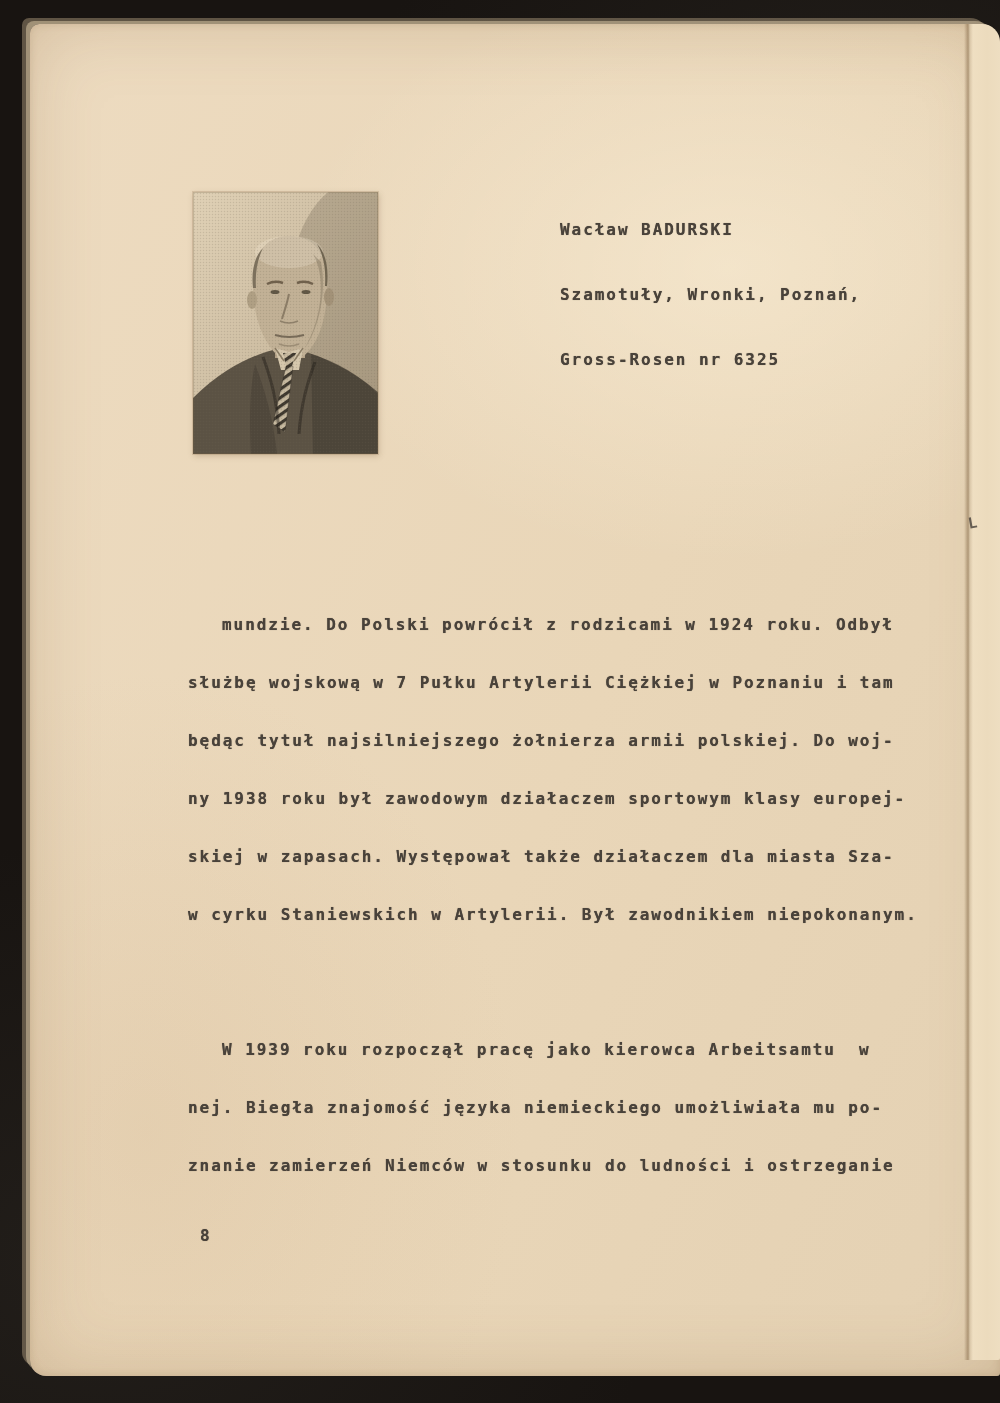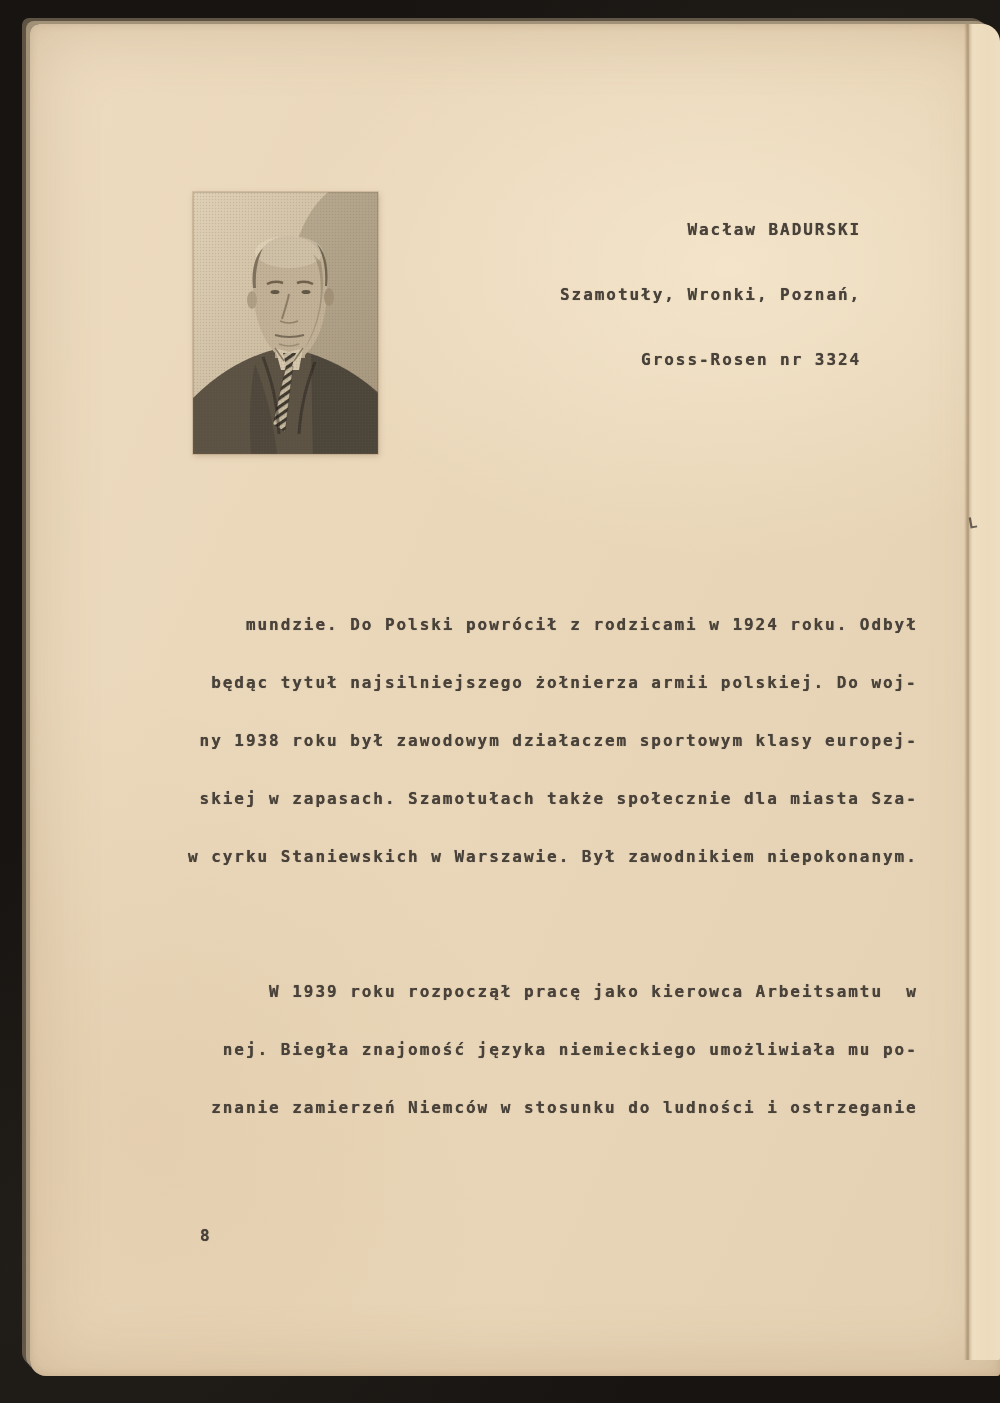--- a/index.html
+++ b/index.html
@@ -12,21 +12,21 @@
   .paper{position:absolute;left:30px;top:24px;width:970px;height:1352px;
     background:
       radial-gradient(ellipse 620px 420px at 72% 18%, rgba(255,245,223,.45), transparent 70%),
       radial-gradient(ellipse 520px 640px at 12% 82%, rgba(206,176,138,.22), transparent 72%),
       linear-gradient(115deg,#eddbc0 0%,#e9d6b8 55%,#e4d1b3 100%);
     border-radius:9px 20px 3px 16px;
     box-shadow:
       inset 0 0 70px rgba(128,92,52,.22),
       inset 0 0 8px rgba(115,82,45,.18),
       -5px -4px 0 -1px rgba(214,194,162,.55),
-      -10px -8px 0 -2px rgba(182,162,130,.45); text-align: right;}
+      -10px -8px 0 -2px rgba(182,162,130,.45);}
   .fold-sliver{position:absolute;top:0;right:0;bottom:16px;width:32px;
     background:linear-gradient(90deg,#f0e0c3,#ecdbbd 60%,#eedec1);
     border-radius:0 18px 2px 0;}
   .fold-sliver::before{content:"";position:absolute;left:-4px;top:0;bottom:0;width:9px;
     background:linear-gradient(90deg,transparent,rgba(118,88,54,.5) 48%,rgba(118,88,54,.18) 66%,transparent);}
   .tw{color:#49423a;font-weight:bold;font-size:16px;letter-spacing:1.95px;
       text-shadow:0 0 .7px rgba(73,66,58,.85);}
   .header-block{position:absolute;left:530px;top:152px;line-height:21.6px;white-space:pre;}
   .body-block{position:absolute;left:158px;top:514px;line-height:19.3px;white-space:pre;}
   .line{display:block;white-space:pre;}
@@ -90,30 +90,31 @@
         <path d="M70,165 C78,187 84,207 86,242" stroke="rgba(30,27,22,.45)" stroke-width="3" fill="none"></path>
         <path d="M122,170 C114,192 108,212 106,242" stroke="rgba(30,27,22,.45)" stroke-width="3" fill="none"></path>
         <rect x="0" y="0" width="185" height="262" fill="url(#dots)" opacity=".5"></rect>
         <rect x="0" y="0" width="185" height="262" fill="none" stroke="rgba(120,100,70,.35)" stroke-width="1.5"></rect>
       </svg>
     </div>
 
     <div class="header-block tw">
       <span class="line">Wacław BADURSKI</span>
       <span class="line">Szamotuły, Wronki, Poznań,</span>
-      <span class="line">Gross-Rosen nr 3324</span>
+      <span class="line">Gross-Rosen nr 6325</span>
     </div>
 
     <div class="body-block tw">
       <div class="para">
         <span class="line">mundzie. Do Polski powrócił z rodzicami w 1924 roku. Odbył</span>
+        <span class="line">służbę wojskową w 7 Pułku Artylerii Ciężkiej w Poznaniu i tam</span>
         <span class="line">będąc tytuł najsilniejszego żołnierza armii polskiej. Do woj-</span>
         <span class="line">ny 1938 roku był zawodowym działaczem sportowym klasy europej-</span>
-        <span class="line">skiej w zapasach. Szamotułach także społecznie dla miasta Sza-</span>
-        <span class="line">w cyrku Staniewskich w Warszawie. Był zawodnikiem niepokonanym.</span>
+        <span class="line">skiej w zapasach. Występował także działaczem dla miasta Sza-</span>
+        <span class="line">w cyrku Staniewskich w Artylerii. Był zawodnikiem niepokonanym.</span>
       </div>
       <div class="para">
         <span class="line">W 1939 roku rozpoczął pracę jako kierowca Arbeitsamtu  w</span>
         <span class="line">nej. Biegła znajomość języka niemieckiego umożliwiała mu po-</span>
         <span class="line">znanie zamierzeń Niemców w stosunku do ludności i ostrzeganie</span>
         
       </div>
       
       
       

